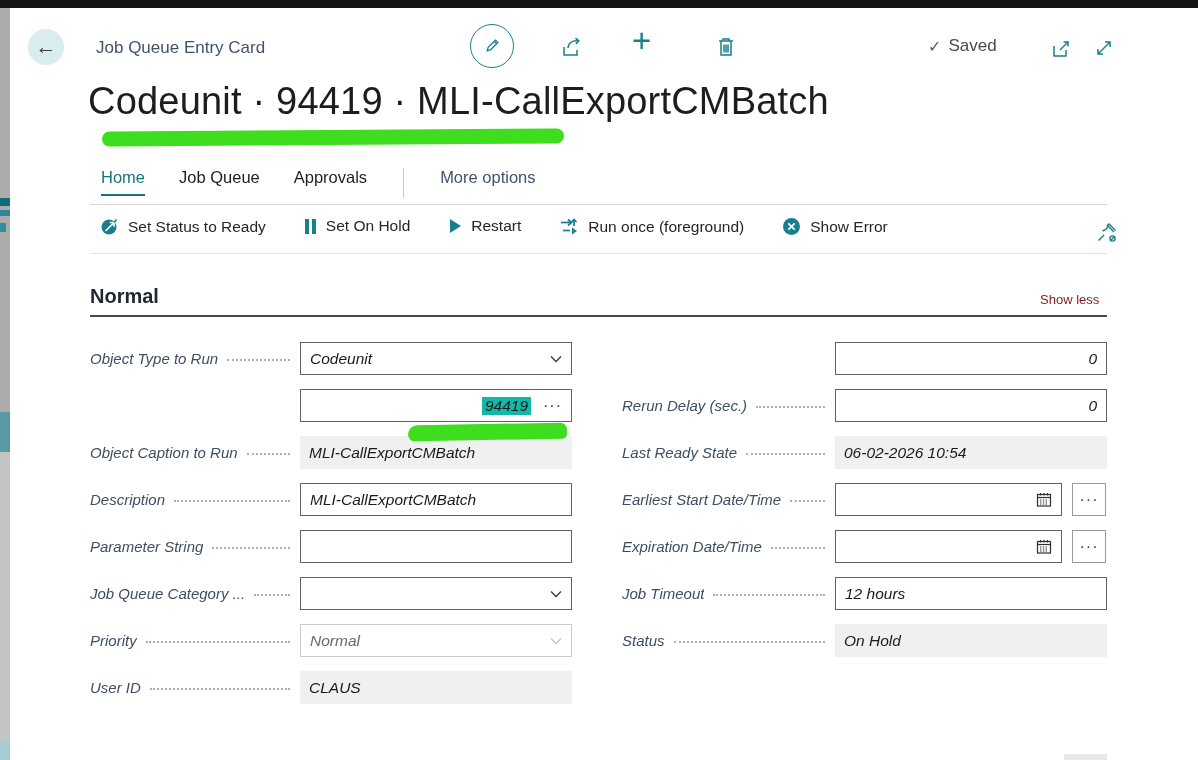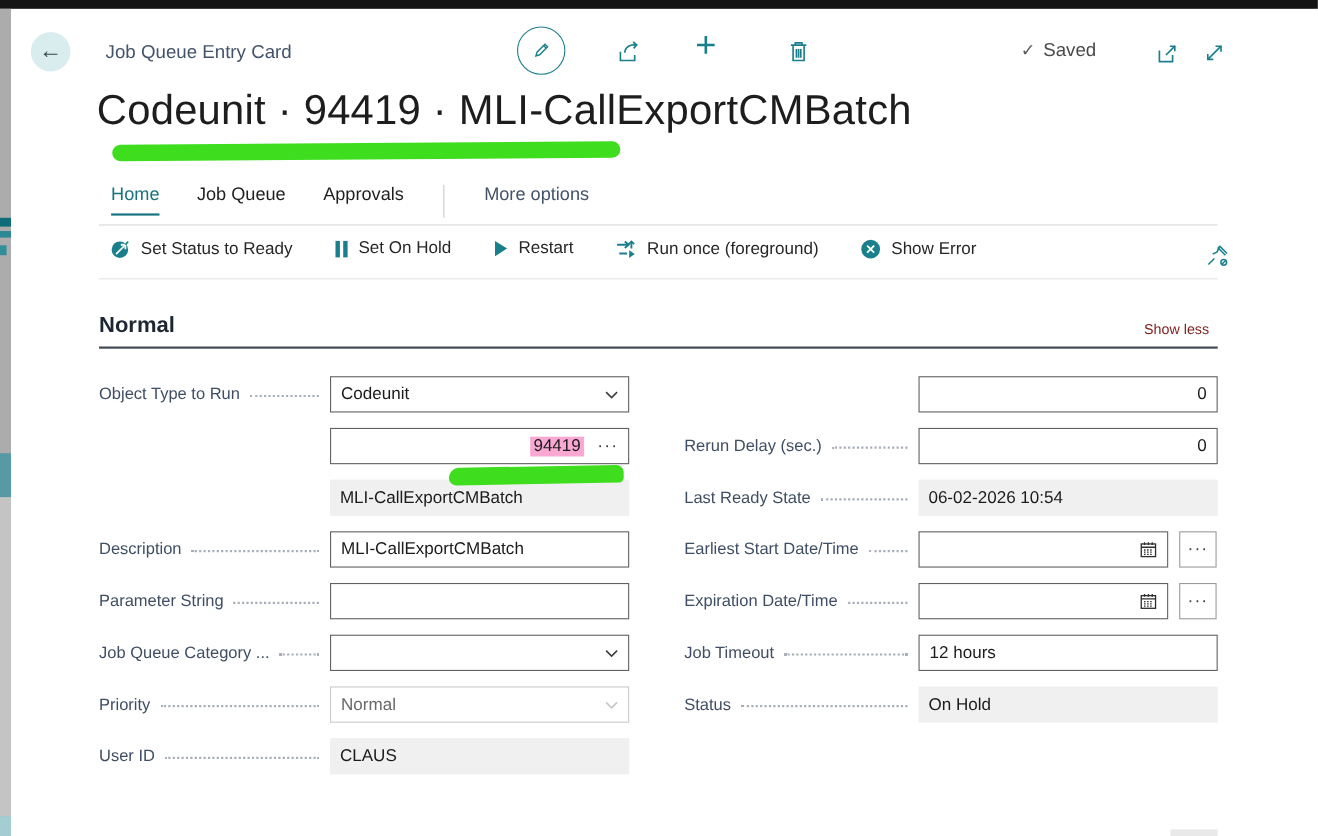--- a/index.html
+++ b/index.html
@@ -47,38 +47,38 @@
   .actions{left:100px;top:217px;display:flex;align-items:flex-start;gap:38px;height:34px;}
   .action{display:flex;align-items:center;gap:9px;font-size:15.5px;color:#262626;cursor:pointer;white-space:nowrap;}
   .pin-btn{left:1092px;top:219px;width:28px;height:28px;}
 
   
   .section-title{left:90px;top:285px;font-size:20px;font-weight:700;color:#1c2733;}
   .show-less{left:1040px;top:292px;font-size:13px;color:#7f1d1d;cursor:pointer;}
   .rule-dark{left:90px;top:315px;width:1017px;height:2px;background:#404a54;}
 
   
-  .frow{position:absolute;height:33px;}
+  .frow{position:absolute;height:33px;font-style:italic;}
   .frow.lcol{left:90px;width:482px;}
   .frow.rcol{left:622px;width:485px;}
   .fldwrap{position:absolute;left:0;top:0;bottom:0;display:flex;align-items:center;}
   .lcol .fldwrap{width:204px;}
   .rcol .fldwrap{width:207px;}
   .flabel{font-size:15px;color:#3f4e63;white-space:nowrap;overflow:hidden;}
   .dots{flex:1;border-bottom:2px dotted #a8afb8;height:0;margin:2px 4px 0 9px;min-width:6px;}
   .ctl{position:absolute;top:0;height:33px;box-sizing:border-box;background:#fff;
     border:1px solid #616161;display:flex;align-items:center;padding:0 9px;
     font-size:15.5px;color:#1b1b1b;}
   .lcol .ctl{left:210px;width:272px;}
   .rcol .ctl{left:213px;width:272px;}
   .ctl.readonly{background:#f0f0f0;border:none;}
   .ctl.num{justify-content:flex-end;}
   .ctl.disabled{border-color:#cacaca;color:#686868;}
   .chev{margin-left:auto;display:flex;}
-  .sel-val{background:#f9a8d4;padding:0 3px;}
+  .sel-val{background:#14b8a6;padding:0 3px;}
   .assist-dots{color:#3c3c3c;font-size:16px;letter-spacing:1px;margin-left:12px;cursor:pointer;}
   .rcol .ctl.dt{width:227px;}
   .cal{margin-left:auto;display:flex;cursor:pointer;}
   .dt-assist{position:absolute;left:450px;top:0;width:34px;height:33px;box-sizing:border-box;
     border:1px solid #9b9b9b;background:#fff;display:flex;align-items:center;justify-content:center;
     font-size:16px;color:#3c3c3c;letter-spacing:1px;cursor:pointer;}
 
   .bottom-sliver{left:1064px;top:754px;width:43px;height:6px;background:#e9e9e9;}
   svg{display:block;}
 </style>
@@ -237,20 +237,24 @@
 
 <div class="frow lcol" style="top:389px">
   <div class="ctl num">
     <span class="sel-val">94419</span>
     <span class="assist-dots">···</span>
   </div>
 </div>
 <div class="abs green-mark green-2"></div>
 
 <div class="frow lcol" style="top:436px">
+  <div class="fldwrap">
+      <span class="flabel">Object Caption to Run</span>
+      <span class="dots"></span>
+    </div>
   <div class="ctl readonly">
     <span>MLI-CallExportCMBatch</span>
   </div>
 </div>
 
 <div class="frow lcol" style="top:483px">
   <div class="fldwrap">
       <span class="flabel">Description</span>
       <span class="dots"></span>
     </div>

